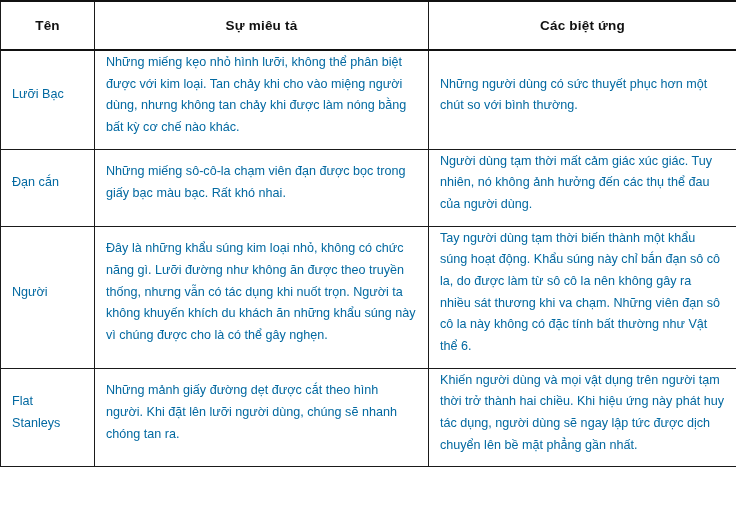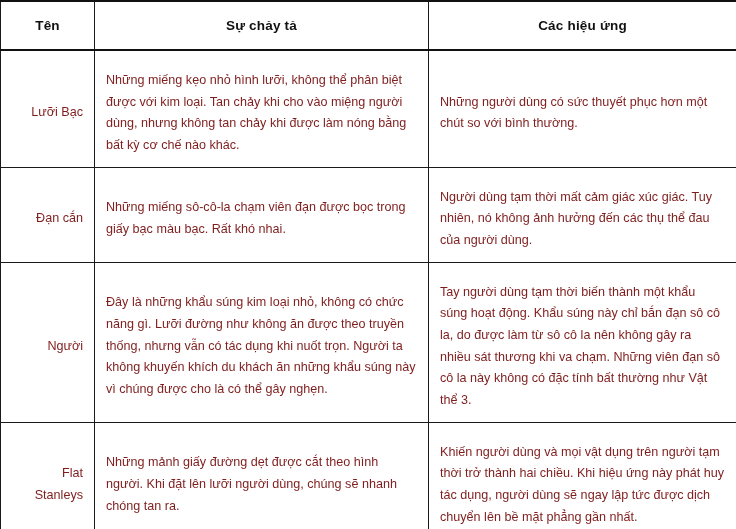--- a/index.html
+++ b/index.html
@@ -32,25 +32,25 @@
     text-align: center;
     height: 34px;
     padding: 16px 6px;
     border-top: 2px solid #111111;
     border-bottom: 2px solid #111111;
     letter-spacing: 0.2px;
   }
   table.data-table tbody td {
     font-size: 12.6px;
     line-height: 1.72;
-    color: #7f1d1d;
-    padding: 19px 11px 10px 11px;
+    color: #0369a1;
+    padding: 1px 11px 10px 11px;
   }
   td.col-name {
-    text-align: right;
+    text-align: left;
     vertical-align: middle;
   }
   td.col-desc,
   td.col-effect {
     text-align: left;
     vertical-align: middle;
   }
   .col-w-name { width: 94px; }
   .col-w-desc { width: 334px; }
   .col-w-effect { width: 308px; }
@@ -60,39 +60,39 @@
 
 <table class="data-table">
   <colgroup>
     <col class="col-w-name">
     <col class="col-w-desc">
     <col class="col-w-effect">
   </colgroup>
   <thead>
     <tr>
       <th>Tên</th>
-      <th>Sự chảy tả</th>
-      <th>Các hiệu ứng</th>
+      <th>Sự miêu tả</th>
+      <th>Các biệt ứng</th>
     </tr>
   </thead>
   <tbody>
     <tr>
       <td class="col-name">Lưỡi Bạc</td>
       <td class="col-desc">Những miếng kẹo nhỏ hình lưỡi, không thể phân biệt được với kim loại. Tan chảy khi cho vào miệng người dùng, nhưng không tan chảy khi được làm nóng bằng bất kỳ cơ chế nào khác.</td>
       <td class="col-effect">Những người dùng có sức thuyết phục hơn một chút so với bình thường.</td>
     </tr>
     <tr>
       <td class="col-name">Đạn cắn</td>
       <td class="col-desc">Những miếng sô-cô-la chạm viên đạn được bọc trong giấy bạc màu bạc. Rất khó nhai.</td>
       <td class="col-effect">Người dùng tạm thời mất cảm giác xúc giác. Tuy nhiên, nó không ảnh hưởng đến các thụ thể đau của người dùng.</td>
     </tr>
     <tr>
       <td class="col-name">Người</td>
       <td class="col-desc">Đây là những khẩu súng kim loại nhỏ, không có chức năng gì. Lưỡi đường như không ăn được theo truyền thống, nhưng vẫn có tác dụng khi nuốt trọn. Người ta không khuyến khích du khách ăn những khẩu súng này vì chúng được cho là có thể gây nghẹn.</td>
-      <td class="col-effect">Tay người dùng tạm thời biến thành một khẩu súng hoạt động. Khẩu súng này chỉ bắn đạn sô cô la, do được làm từ sô cô la nên không gây ra nhiều sát thương khi va chạm. Những viên đạn sô cô la này không có đặc tính bất thường như Vật thể 3.</td>
+      <td class="col-effect">Tay người dùng tạm thời biến thành một khẩu súng hoạt động. Khẩu súng này chỉ bắn đạn sô cô la, do được làm từ sô cô la nên không gây ra nhiều sát thương khi va chạm. Những viên đạn sô cô la này không có đặc tính bất thường như Vật thể 6.</td>
     </tr>
     <tr>
       <td class="col-name">Flat Stanleys</td>
       <td class="col-desc">Những mảnh giấy đường dẹt được cắt theo hình người. Khi đặt lên lưỡi người dùng, chúng sẽ nhanh chóng tan ra.</td>
       <td class="col-effect">Khiến người dùng và mọi vật dụng trên người tạm thời trở thành hai chiều. Khi hiệu ứng này phát huy tác dụng, người dùng sẽ ngay lập tức được dịch chuyển lên bề mặt phẳng gần nhất.</td>
     </tr>
   </tbody>
 </table>
 
 </body></html>

